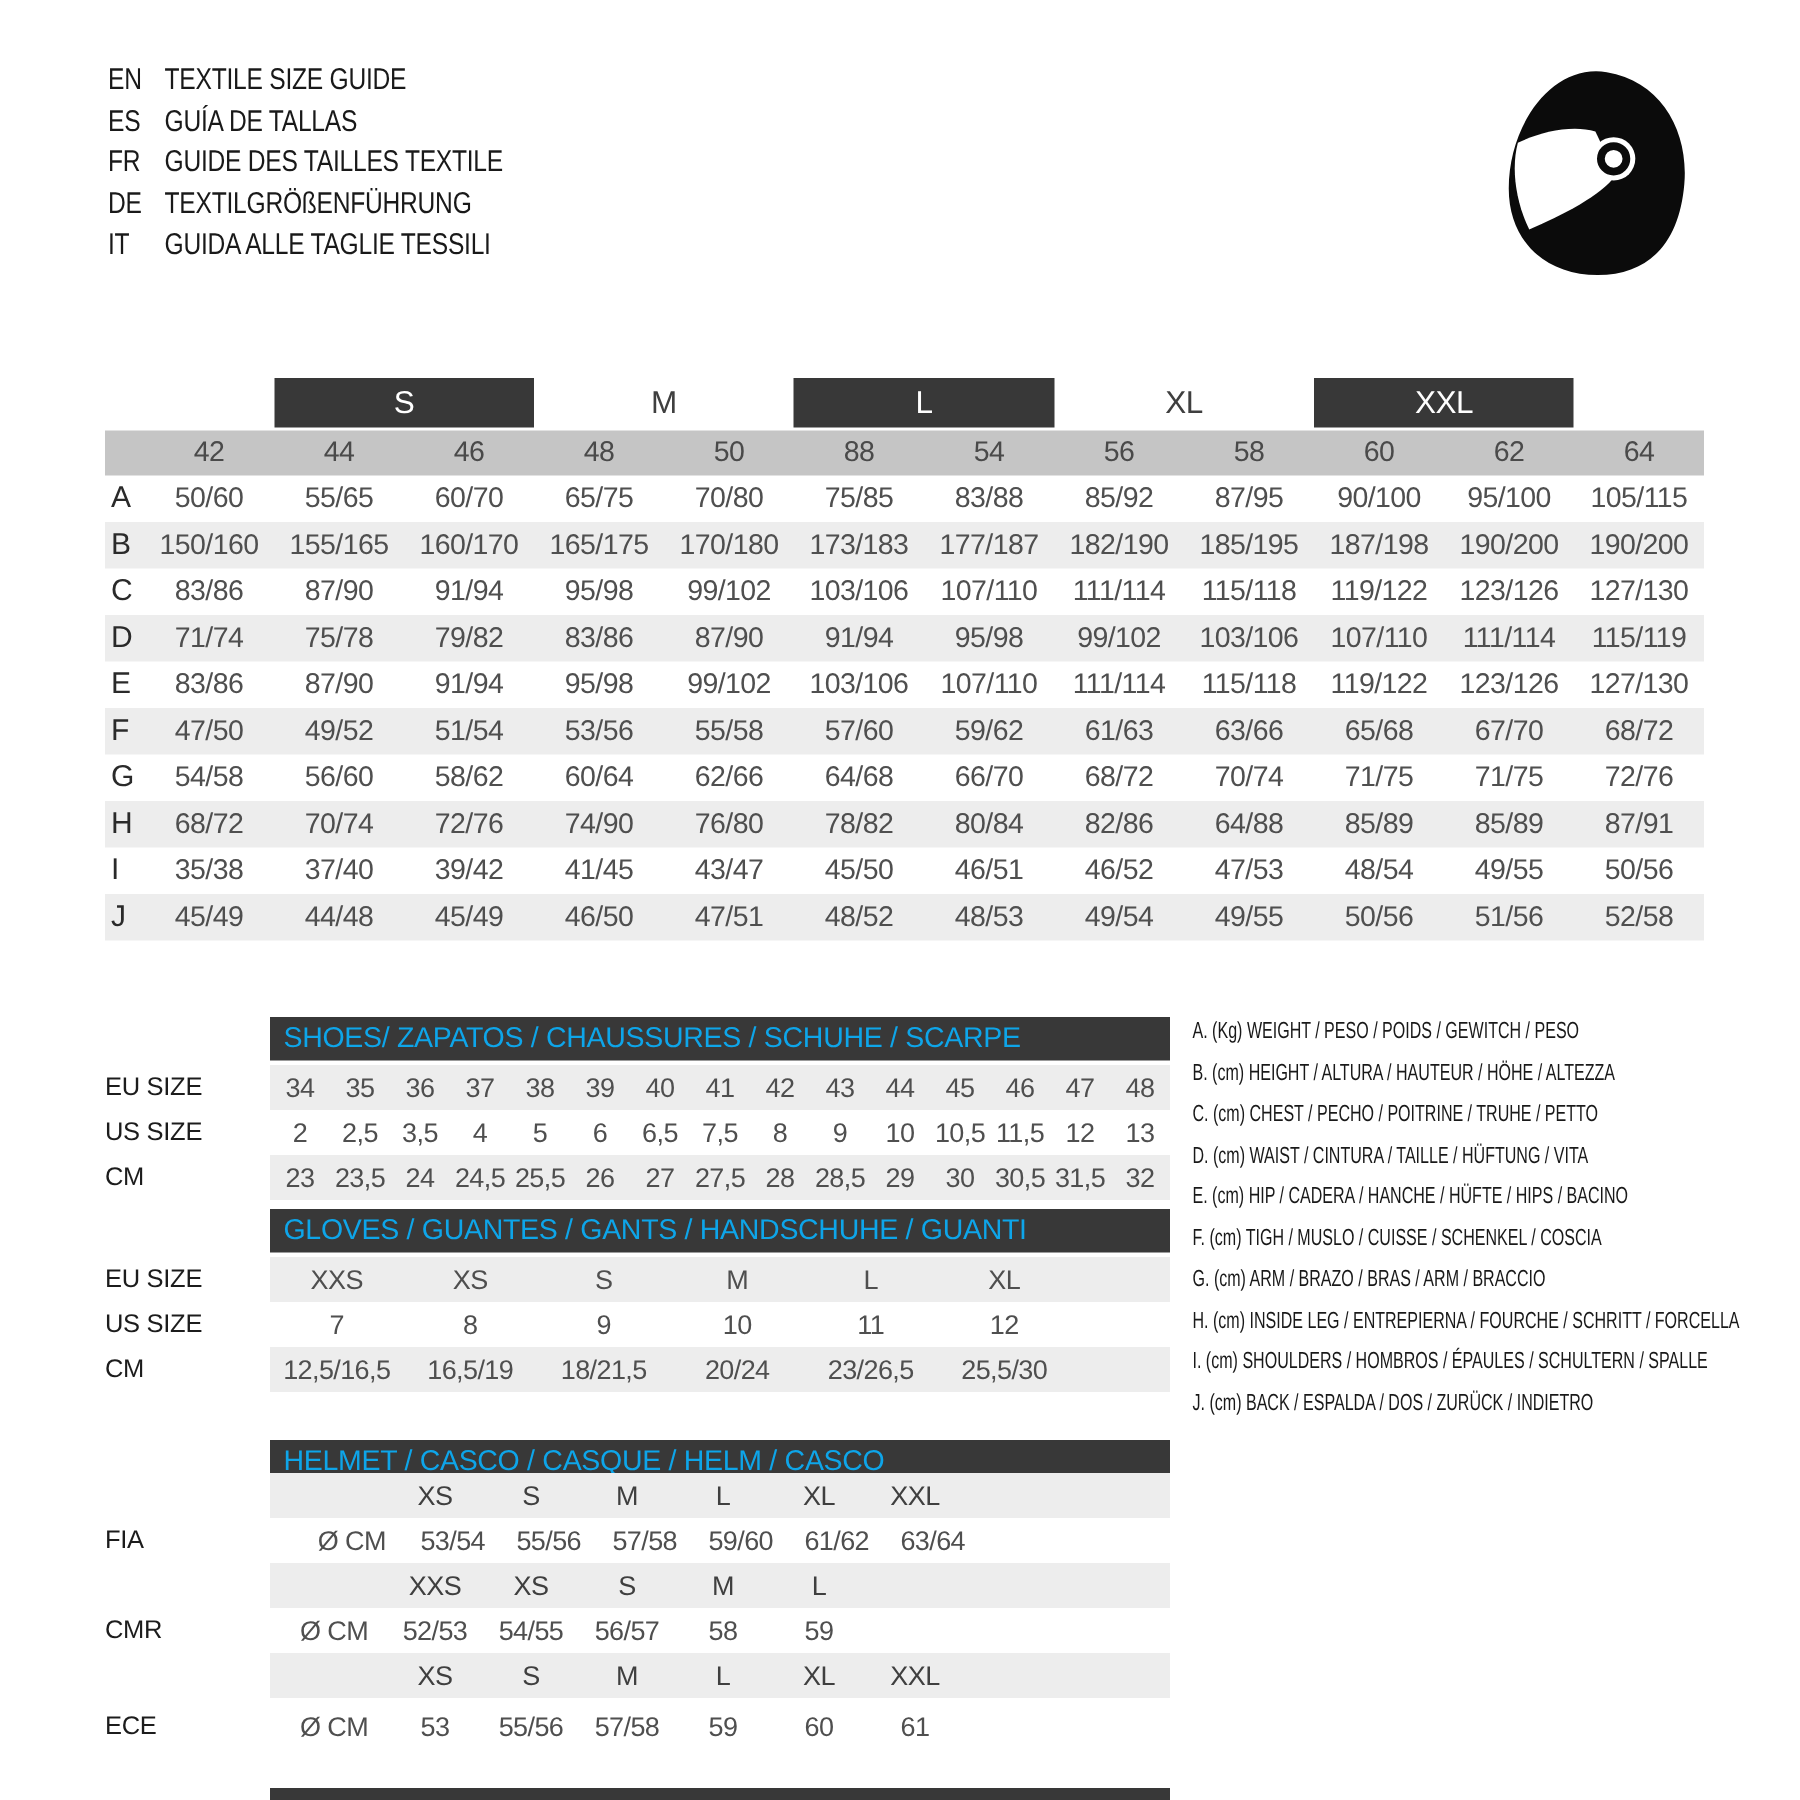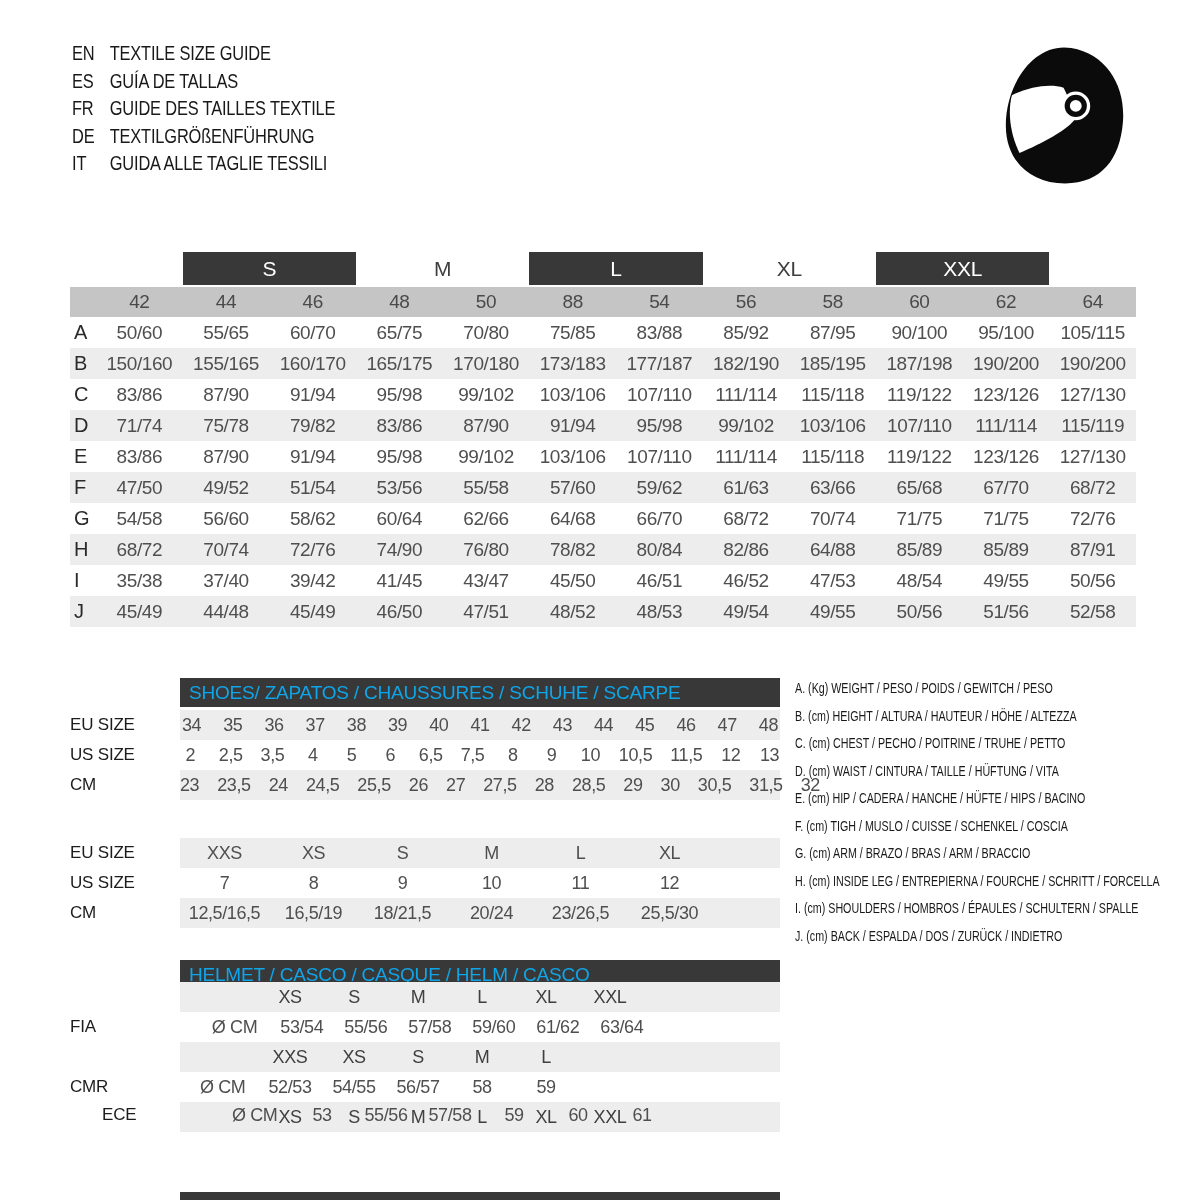--- a/index.html
+++ b/index.html
@@ -31,21 +31,21 @@
   .bar{position:absolute;left:180px;width:600px;height:29px;line-height:29px;background:#383838;
        color:#0ea5e9;font-size:19px;padding-left:9px;box-sizing:border-box;letter-spacing:-0.2px;
        white-space:nowrap;}
 
   
   .subrow{position:absolute;left:70px;width:710px;height:30px;line-height:30px;display:flex;}
   .sublabel{width:110px;font-size:17px;color:#1c1c1c;letter-spacing:-0.2px;}
   .subvals{width:600px;display:grid;}
   .subvals.lt{background:#ededed;}
   .subvals .cell{font-size:18px;}
-  .cols15{grid-template-columns:repeat(15,1fr);gap:18px;}
+  .cols15{grid-template-columns:repeat(15,1fr);}
   .cols6{grid-template-columns:repeat(6,89px) 1fr;}
   .colsH{grid-template-columns:78px repeat(6,64px) 1fr;}
   .unit{ text-align:left;padding-left:20px;}
   .sizecell{color:#3f3f3f;}
 
   
   .legend{position:absolute;left:795px;top:674px;width:545px;transform:scaleX(0.69);
           transform-origin:left top;}
   .legend-item{font-size:15.5px;line-height:27.5px;color:#191919;letter-spacing:0px;}
 
@@ -321,20 +321,21 @@
           <div class="cell">28,5</div>
           <div class="cell">29</div>
           <div class="cell">30</div>
           <div class="cell">30,5</div>
           <div class="cell">31,5</div>
           <div class="cell">32</div>
         </div>
       </div>
     </div>
 
+  <div class="bar" style="top:806px">GLOVES / GUANTES / GANTS / HANDSCHUHE / GUANTI</div>
   <div id="gloves-rows">
       <div class="subrow" style="top: 838px;">
         <div class="sublabel">EU SIZE</div>
         <div class="subvals cols6 lt">
           <div class="cell">XXS</div>
           <div class="cell">XS</div>
           <div class="cell">S</div>
           <div class="cell">M</div>
           <div class="cell">L</div>
           <div class="cell">XL</div>
@@ -417,21 +418,21 @@
         <div class="subvals colsH lt">
           <div class="cell"></div>
           <div class="cell sizecell">XS</div>
           <div class="cell sizecell">S</div>
           <div class="cell sizecell">M</div>
           <div class="cell sizecell">L</div>
           <div class="cell sizecell">XL</div>
           <div class="cell sizecell">XXL</div>
         </div>
       </div>
-      <div class="subrow" style="top: 1100px; margin-left: 32px;">
+      <div class="subrow" style="top: 1136px;">
         <div class="sublabel">ECE</div>
         <div class="subvals colsH">
           <div class="cell unit">Ø CM</div>
           <div class="cell">53</div>
           <div class="cell">55/56</div>
           <div class="cell">57/58</div>
           <div class="cell">59</div>
           <div class="cell">60</div>
           <div class="cell">61</div>
         </div>

